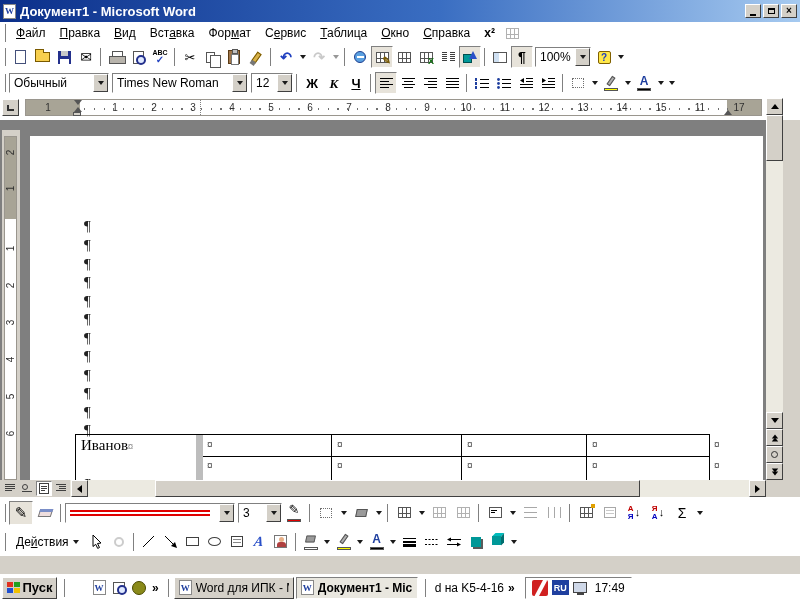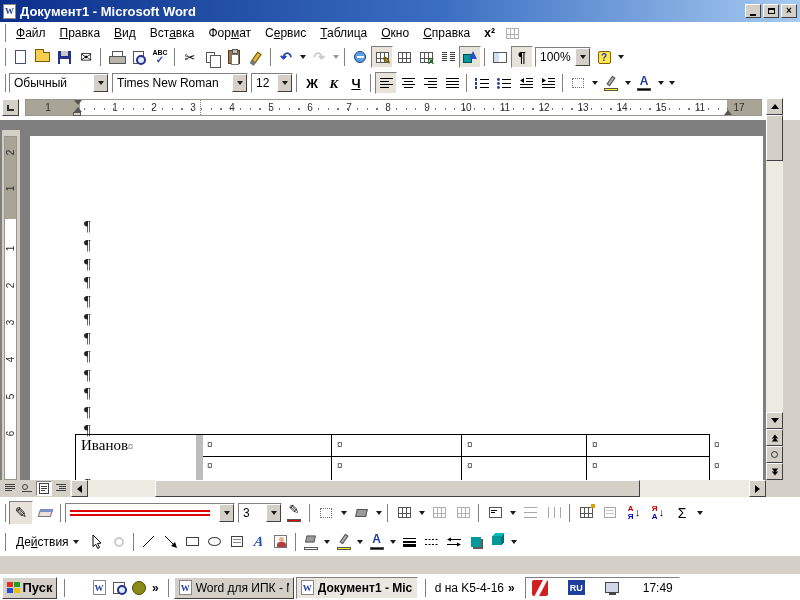--- a/index.html
+++ b/index.html
@@ -176,21 +176,21 @@
   .flag .f4{left:7px;top:6px;background:#f0c000;}
   .qicon{width:18px;height:18px;display:flex;align-items:center;justify-content:center;flex:none;}
   .iee{font-family:"Liberation Serif",serif;font-style:italic;font-weight:bold;font-size:16px;color:#2a9ae0;line-height:1;}
   .chev{font-weight:bold;font-size:12px;padding:0 2px;flex:none;}
   .taskbtn{height:22px;display:flex;align-items:center;gap:4px;padding:0 4px;background:#D4D0C8;overflow:hidden;white-space:nowrap;flex:none;font-size:12px;}
   .taskbtn.active{background:#e9e7df;font-weight:bold;border-color:#808080 #fff #fff #808080;}
   .taskbtn .lbl{overflow:hidden;text-overflow:clip;}
   .iepage{width:13px;height:15px;background:#fff;border:1px solid #888;display:flex;align-items:center;justify-content:center;flex:none;}
   .iepage .iee{font-size:11px;}
   .band{display:flex;align-items:center;gap:2px;padding:0 4px;flex:none;}
-  .tray{height:22px;display:flex;align-items:center;gap:20px;padding:0 6px;flex:none;margin-left:2px;}
+  .tray{height:22px;display:flex;align-items:center;gap:4px;padding:0 6px;flex:none;margin-left:2px;}
   .av{width:16px;height:16px;background:#d02020;border-radius:2px;position:relative;overflow:hidden;flex:none;}
   .av::after{content:"";position:absolute;left:7px;top:-2px;width:4px;height:20px;background:#fff;transform:rotate(28deg);}
   .lang{width:17px;height:15px;background:#1f3f9f;color:#fff;font-size:9px;font-weight:bold;display:flex;align-items:center;justify-content:center;flex:none;}
   .pcico{width:14px;height:11px;border:1px solid #444;background:#cfd8e8;position:relative;flex:none;}
   .pcico::after{content:"";position:absolute;left:3px;bottom:-3px;width:7px;height:2px;background:#444;}
   .time{font-size:12px;margin-left:4px;}
   svg{display:block;}
 </style>
 </head>
 <body>

